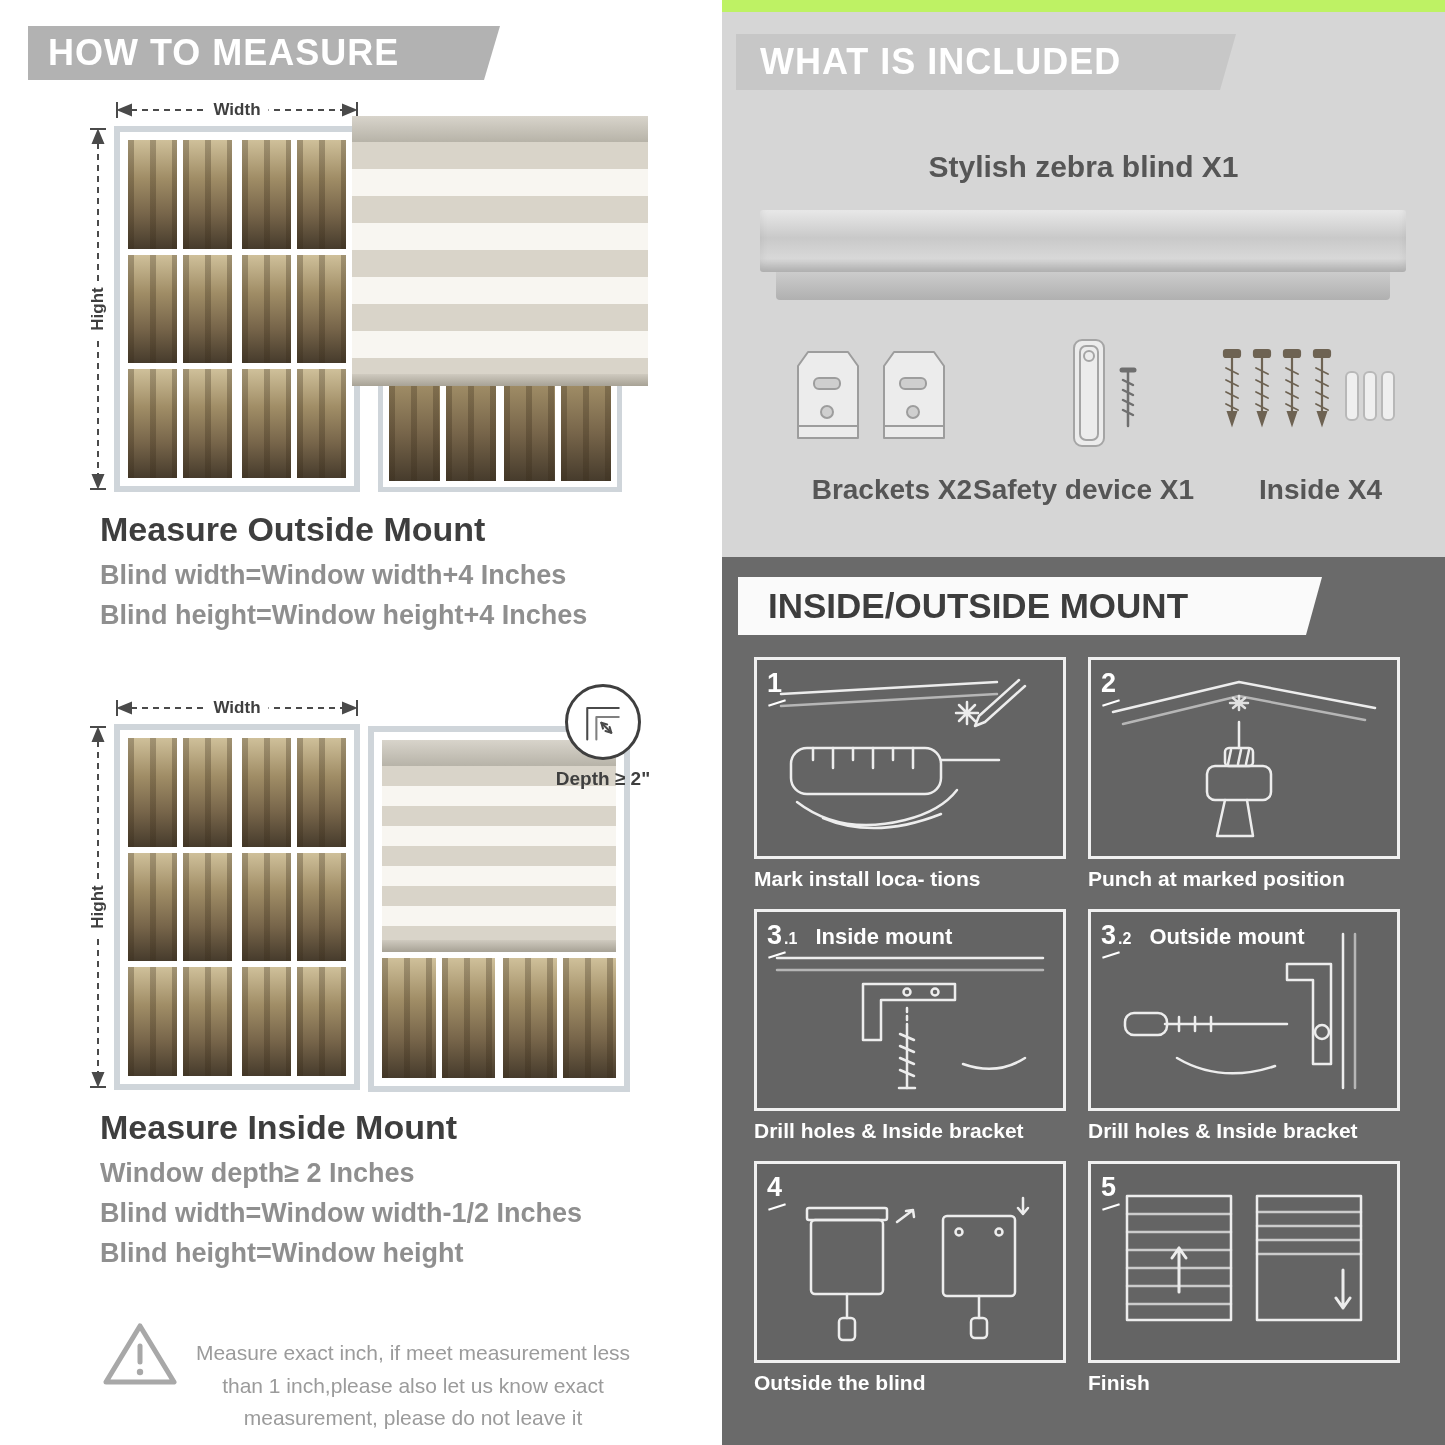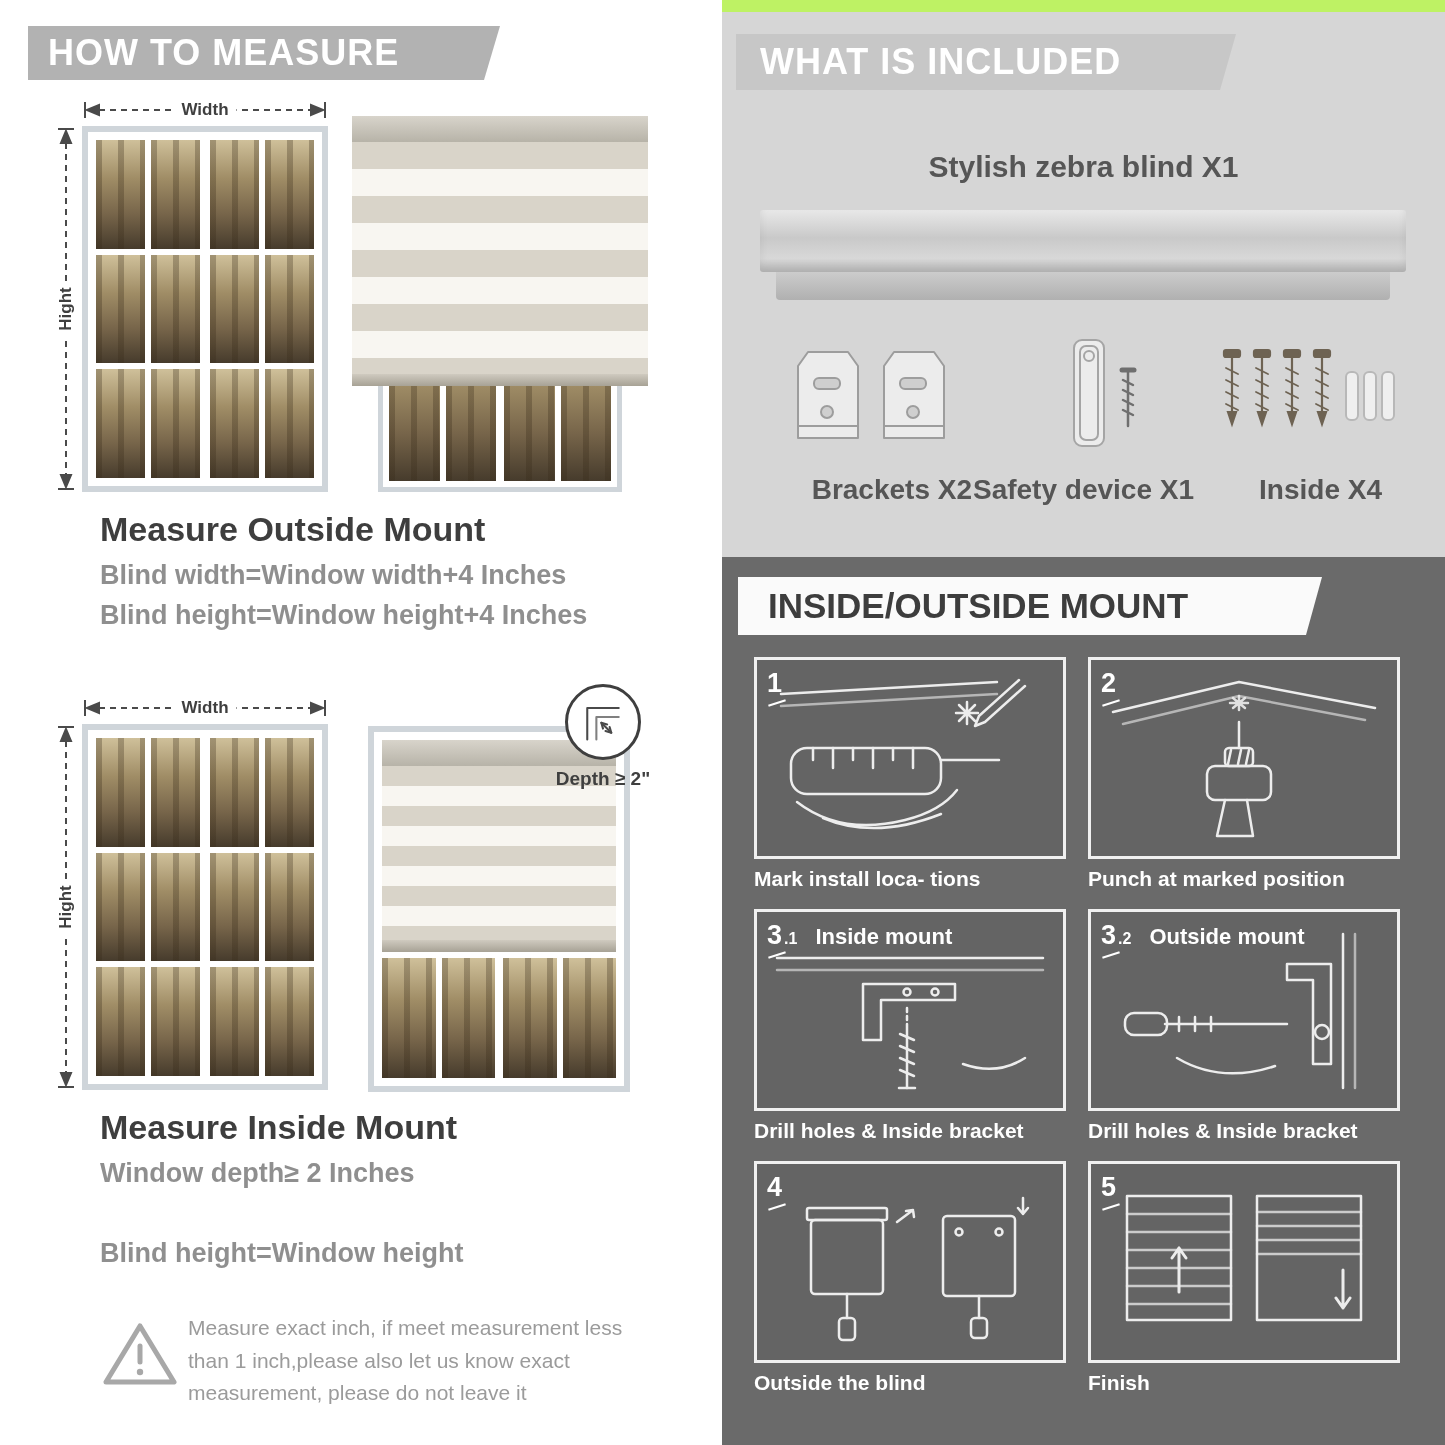--- a/index.html
+++ b/index.html
@@ -10,21 +10,21 @@
 
   
   .left-col{position:absolute;left:0;top:0;width:722px;height:1445px;background:#fff;}
   .l-banner{
     position:absolute;left:28px;top:26px;width:472px;height:54px;background:#b2b2b2;
     color:#fff;font-size:36px;font-weight:800;line-height:54px;padding-left:20px;
     letter-spacing:1px;box-sizing:border-box;
     clip-path:polygon(0 0,100% 0,calc(100% - 16px) 100%,0 100%);
   }
 
-  .m-block{position:absolute;width:272px;height:392px;}
+  .m-block{position:absolute;width:272px;height:392px;margin-left:32px;}
   .b1{left:56px;top:100px;}
   .b2{left:56px;top:698px;}
   .arrow-w{position:absolute;left:26px;top:0;width:246px;height:20px;}
   .arrow-w svg{position:absolute;inset:0;width:100%;height:100%;}
   .aw-label{
     position:absolute;left:50%;top:50%;transform:translate(-50%,-50%);
     background:#fff;padding:0 8px;font-size:17px;font-weight:700;color:#3f3f3f;white-space:nowrap;
   }
   .arrow-h{position:absolute;left:0;top:26px;width:20px;height:366px;}
   .arrow-h svg{position:absolute;inset:0;width:100%;height:100%;}
@@ -75,21 +75,21 @@
 
   .h-title{position:absolute;left:100px;font-size:34px;font-weight:800;color:#3e3e3e;}
   .t-out-title{top:510px;}
   .t-in-title{top:1108px;}
   .f-line{position:absolute;left:100px;font-size:27px;font-weight:700;color:#8f8f8f;}
   .t-out1{top:560px;} .t-out2{top:600px;}
   .t-in1{top:1158px;} .t-in2{top:1198px;} .t-in3{top:1238px;}
 
   .warning{position:absolute;left:100px;top:1312px;width:550px;display:flex;}
   .warn-icon{flex:0 0 80px;margin-top:6px;}
-  .warn-text{font-size:21px;color:#9b9b9b;line-height:1.55;width:450px;margin-left:8px;}
+  .warn-text{font-size:21px;color:#9b9b9b;line-height:1.55;text-align:center;width:450px;margin-left:8px;margin-top:25px;}
 
   
   .right-col{position:absolute;left:722px;top:12px;width:723px;height:1445px;}
   .included{position:absolute;left:0;top:0;width:723px;height:545px;background:#d6d6d6;}
   .r-banner{
     position:absolute;left:14px;top:22px;width:500px;height:56px;background:#c7c7c7;
     color:#fff;font-size:36px;font-weight:800;line-height:56px;padding-left:24px;
     letter-spacing:1px;box-sizing:border-box;
     clip-path:polygon(0 0,100% 0,calc(100% - 16px) 100%,0 100%);
   }
@@ -292,20 +292,21 @@
               <path d="M33 36 l2 7 M33 36 l7 2 M45 48 l-7 -2 M45 48 l-2 -7"></path>
             </g>
           </svg>
         </div>
         <div class="depth-label">Depth ≥ 2"</div>
       </div>
     </div>
 
     <div class="h-title t-in-title">Measure Inside Mount</div>
     <div class="f-line t-in1">Window depth≥ 2 Inches</div>
+    <div class="f-line t-in2">Blind width=Window width-1/2 Inches</div>
     <div class="f-line t-in3">Blind height=Window height</div>
 
     <div class="warning">
       <svg class="warn-icon" width="80" height="72" viewBox="0 0 80 72">
         <path d="M40 8 L74 64 H6 Z" fill="none" stroke="#a8a8a8" stroke-width="5" stroke-linejoin="round"></path>
         <path d="M40 28 v16" stroke="#a8a8a8" stroke-width="5" stroke-linecap="round"></path>
         <circle cx="40" cy="54" r="3.2" fill="#a8a8a8"></circle>
       </svg>
       <div class="warn-text">Measure exact inch, if meet measurement less than 1 inch,please also let us know exact measurement, please do not leave it</div>
     </div>

